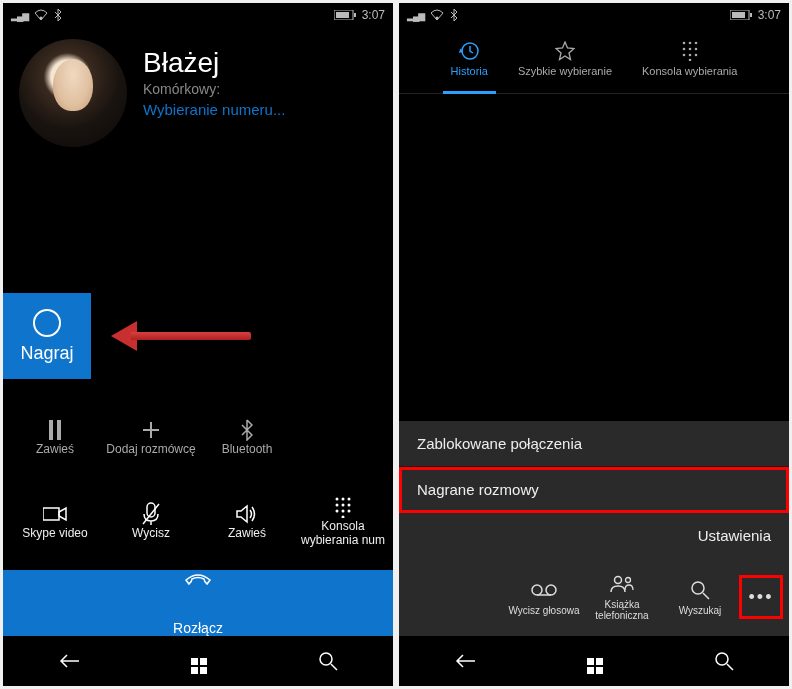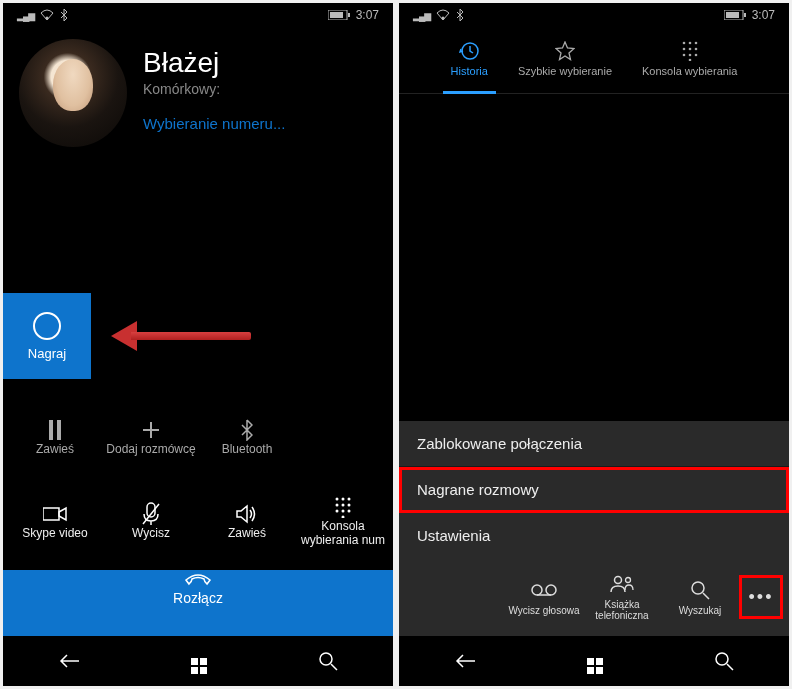--- a/index.html
+++ b/index.html
@@ -15,21 +15,21 @@
     height: 683px;
     background: #000;
     color: #fff;
     position: relative;
     overflow: hidden;
   }
   .status-bar {
     height: 24px;
     display: flex;
     align-items: center;
-    padding: 0 14px;
+    padding: 0 8px;
     font-size: 12px;
     color: #bbb;
   }
   .status-left { flex: 1; display: flex; gap: 6px; align-items: center; }
   .status-right { display: flex; gap: 6px; align-items: center; }
   .signal-icon::before { content: "▂▄▆"; font-size: 9px; letter-spacing: -1px; }
   
   
   .call-header {
     display: flex;
@@ -50,21 +50,21 @@
     content:"";
     position:absolute;
     width:40px;height:52px;
     left:34px;top:20px;
     background: radial-gradient(ellipse at 50% 30%, #f0d9c0 0%, #e0c0a0 60%, #c09878 100%);
     border-radius: 50% 50% 45% 45%;
   }
   .call-info { flex: 1; padding-top: 8px; }
   .caller-name { font-size: 28px; font-weight: 300; color: #fff; }
   .call-type { font-size: 14px; color: #888; margin-top: 2px; }
-  .call-status { font-size: 15px; color: #0e74cc; margin-top: 18px; }
+  .call-status { font-size: 15px; color: #0e74cc; margin-top: 4px; }
   
   .record-row {
     position: absolute;
     top: 290px;
     left: 0;
     width: 100%;
     display: flex;
     align-items: center;
   }
   .record-tile {
@@ -75,21 +75,21 @@
     flex-direction: column;
     align-items: center;
     justify-content: center;
     gap: 6px;
   }
   .record-circle {
     width: 28px; height: 28px;
     border: 2.5px solid #fff;
     border-radius: 50%;
   }
-  .record-label { font-size: 13px; color: #fff; }
+  .record-label { font-size: 18px; color: #fff; }
   .arrow {
     margin-left: 20px;
     width: 140px;
     height: 30px;
     position: relative;
   }
   .arrow-line {
     position: absolute;
     right: 0;
     top: 11px;
@@ -136,21 +136,21 @@
   .hangup-bar {
     position: absolute;
     bottom: 50px;
     left: 0;
     right: 0;
     height: 66px;
     background: #0e74cc;
     display: flex;
     flex-direction: column;
     align-items: center;
-    justify-content: flex-start;
+    justify-content: space-between;
     gap: 4px;
   }
   .hangup-ic { font-size: 16px; color: #fff; }
   .hangup-lbl { font-size: 14px; color: #fff; }
   
   .nav-bar {
     position: absolute;
     bottom: 0;
     left: 0; right: 0;
     height: 50px;
@@ -206,21 +206,21 @@
     background: #2a2a2a;
     display: flex;
     flex-direction: column;
   }
   .menu-item {
     padding: 14px 18px;
     font-size: 15px;
     color: #eee;
     border-bottom: 1px solid #1a1a1a;
   }
-  .menu-item:last-child { border-bottom: none; }
+  .menu-item:last-child { border-bottom: none; text-align: right; }
   .highlight-red {
     outline: 3px solid #ff0000;
     outline-offset: -3px;
   }
   
   .bottom-actions {
     position: absolute;
     bottom: 50px;
     left: 0; right: 0;
     height: 78px;

